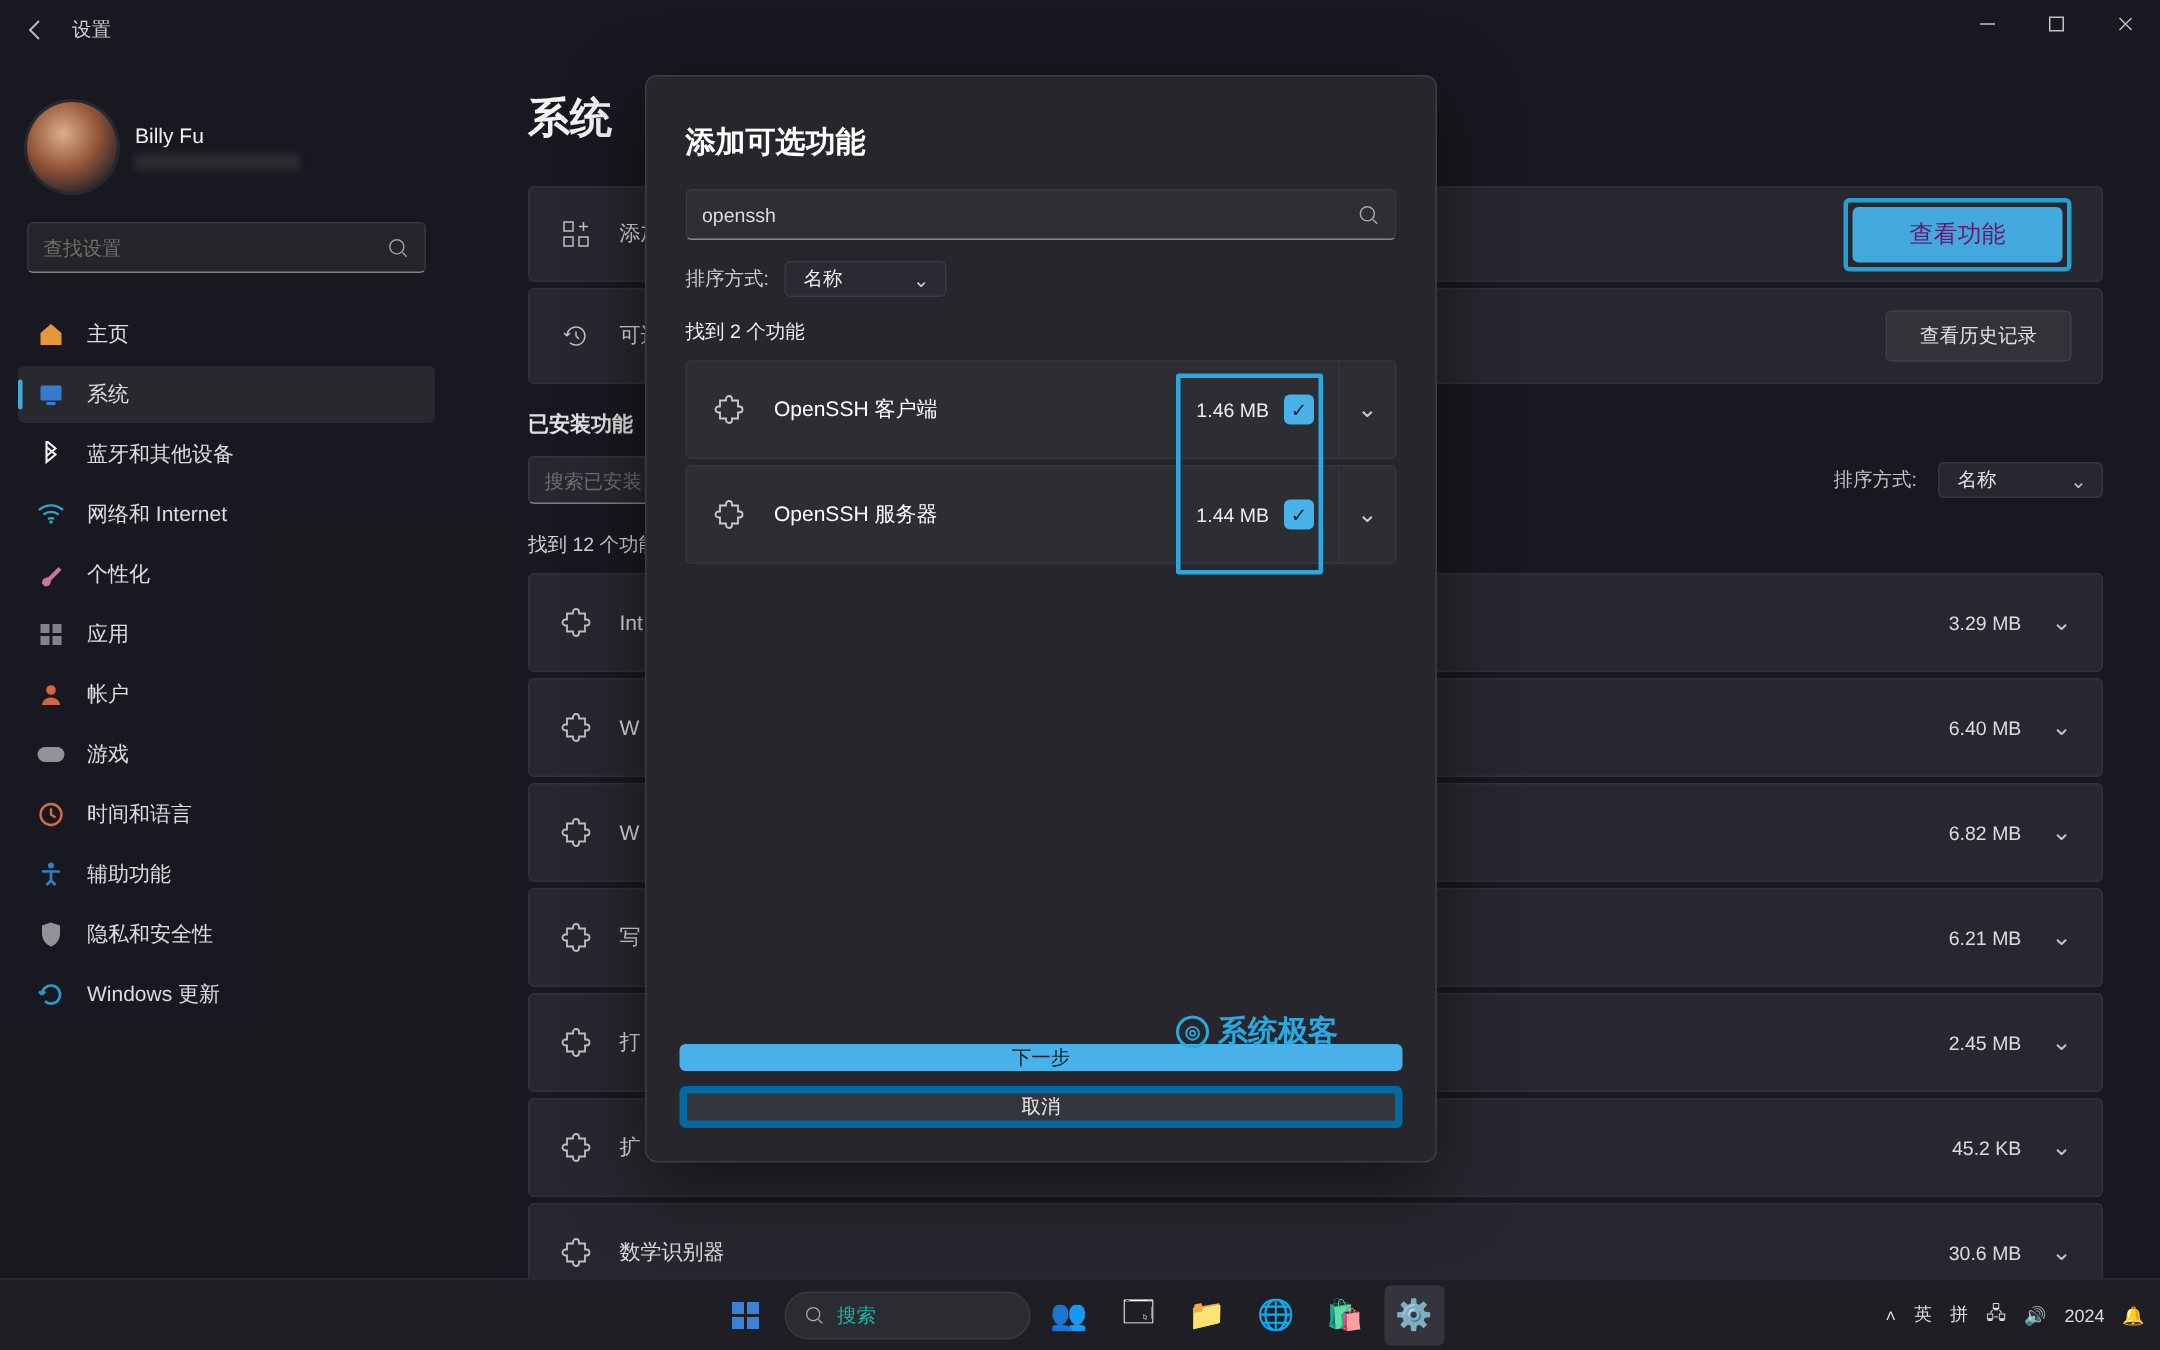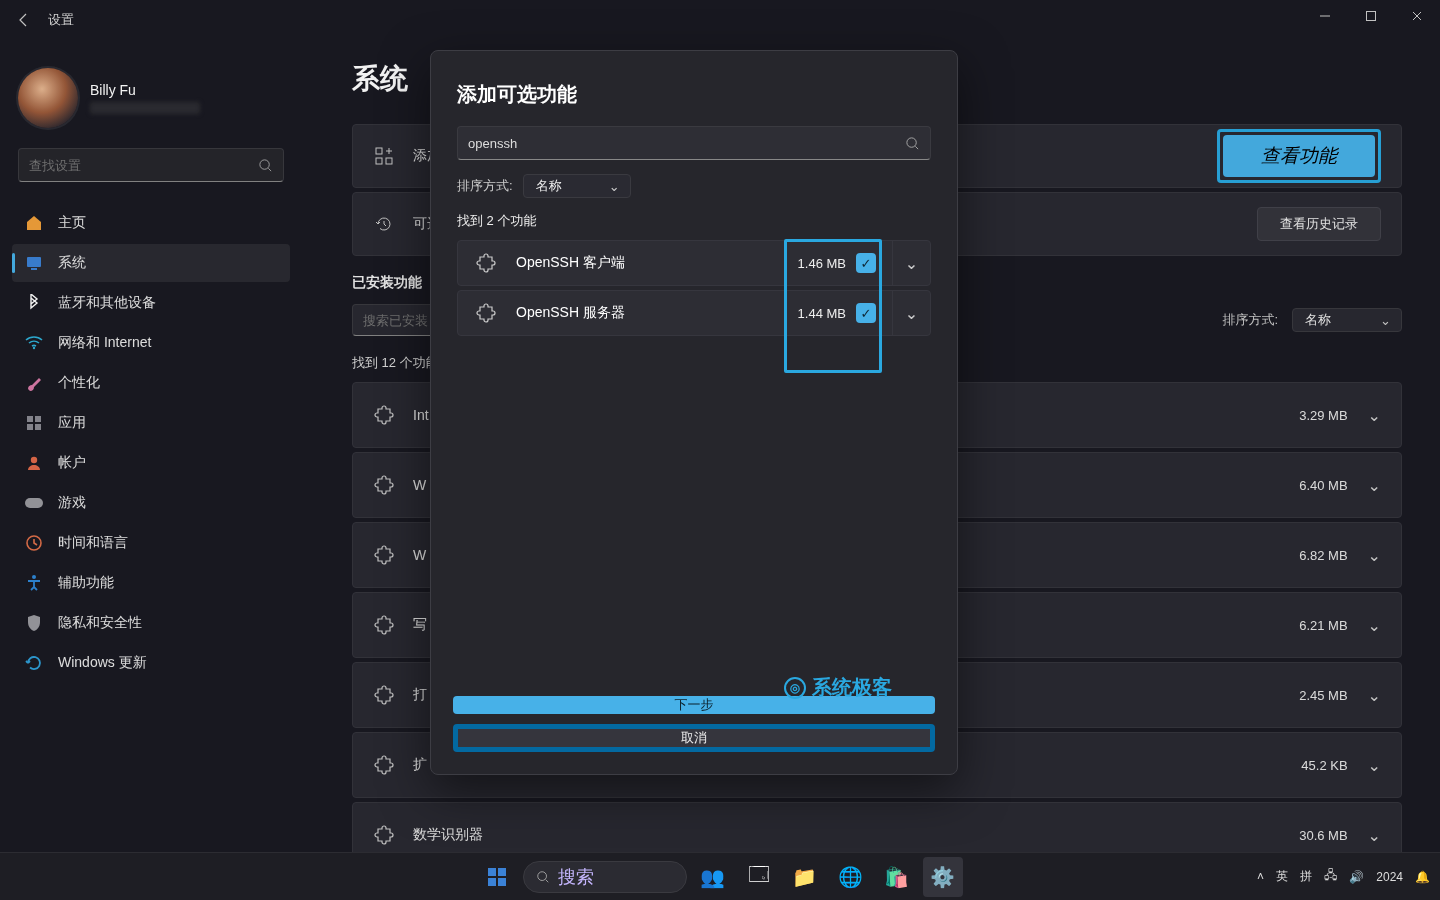--- a/index.html
+++ b/index.html
@@ -32,61 +32,61 @@
 
 
 .main { flex:1; padding:20px 38px 0 52px; overflow:hidden; }
 .page-title { font-size:28px; font-weight:600; margin-bottom:26px; }
 .card { background:#2a2a32; border:1px solid #35353d; border-radius:4px; display:flex; align-items:center; padding:0 20px; height:64px; margin-bottom:4px; }
 .card .cico { width:22px; margin-right:18px; color:#ccc; display:flex; align-items:center; justify-content:center; }
 .card .lbl { flex:1; font-size:14px; color:#e6e6e6; }
 .card .size { font-size:13px; color:#e6e6e6; margin-right:20px; }
 .card .chev { color:#ccc; }
 .btn-grey { background:#35353d; border:1px solid #44444c; border-radius:4px; padding:7px 22px; font-size:13px; color:#eee; cursor:pointer; }
-.btn-primary { background:#47b1e8; color:#000000; border:0; border-radius:4px; padding:8px 22px; font-size:19px; cursor:pointer; font-weight:500;font-style:italic; }
+.btn-primary { background:#47b1e8; color:#701a75; border:0; border-radius:4px; padding:8px 22px; font-size:16px; cursor:pointer; font-weight:500; }
 .subhead { font-size:14px; color:#eee; margin:18px 0 12px; font-weight:600; }
 .row-flex { display:flex; align-items:center; gap:14px; margin-bottom:18px; }
 .row-flex .sort-lbl { font-size:13px; color:#ccc; }
 .small-input { background:#2a2a32; border:1px solid #3a3a40; border-bottom:1px solid #888; border-radius:4px; height:32px; padding:0 10px; color:#ddd; font-size:13px; outline:none; }
 .select { background:#2a2a32; border:1px solid #3a3a40; border-radius:4px; height:24px; padding:0 28px 0 12px; color:#eee; font-size:13px; position:relative; display:flex; align-items:center; cursor:pointer; }
 .select::after { content:'⌄'; position:absolute; right:10px; color:#ccc; }
 
 .highlight-rect { border:3px solid #2aa8e0; border-radius:4px; padding:3px; display:inline-block; }
 
 
 .modal-back { position:absolute; inset:0; background:rgba(0,0,0,.05); }
 .modal { position:absolute; left:430px; top:50px; width:528px; height:725px; background:#26262c; border:1px solid #3d3d44; border-radius:8px; display:flex; flex-direction:column; box-shadow:0 16px 48px rgba(0,0,0,.5); }
 .modal-inner { padding:30px 26px 14px; flex:1; overflow:hidden; }
 .modal h2 { font-size:20px; font-weight:600; margin-bottom:18px; }
 .modal-search { display:flex; align-items:center; background:#2e2e35; border:1px solid #3a3a40; border-bottom:1px solid #888; border-radius:4px; height:34px; padding:0 10px; margin-bottom:14px; }
 .modal-search input { flex:1; background:transparent; border:0; color:#ddd; font-size:13px; outline:none; }
 .modal-row { display:flex; align-items:center; gap:10px; font-size:13px; color:#ccc; margin-bottom:14px; }
 .found { font-size:13px; color:#eee; margin-bottom:10px; }
-.feat { display:flex; align-items:center; background:#2d2d34; border:1px solid #36363e; border-radius:4px; height:46px; margin-bottom:4px; padding-left:18px; }
+.feat { display:flex; align-items:center; background:#2d2d34; border:1px solid #36363e; border-radius:4px; height:66px; margin-bottom:4px; padding-left:18px; }
 .feat .puz { width:24px; color:#ccc; }
 .feat .fname { flex:1; font-size:14px; margin-left:16px; }
 .feat .cb-wrap { padding:0 10px; display:flex; align-items:center; gap:10px; position:relative; }
 .feat .fsize { font-size:13px; color:#eee; }
 .cb { width:20px; height:20px; background:#47b1e8; border-radius:4px; display:flex; align-items:center; justify-content:center; color:#0d2432; font-size:13px; cursor:pointer; }
 .cb-highlight { border:3px solid #2aa8e0; border-radius:2px; padding:10px 8px; position:absolute; right:4px; top:-14px; height:94px; width:98px; pointer-events:none; }
 .feat .expand { width:38px; height:100%; display:flex; align-items:center; justify-content:center; border-left:1px solid #36363e; color:#ccc; cursor:pointer; margin-left:6px; }
 .modal-footer { display:flex; gap:10px; padding:16px 22px 22px;flex-direction:column; }
 .modal-footer button { flex:1; height:34px; border-radius:4px; font-size:13px; cursor:pointer; }
 .modal-footer .next { background:#47b1e8; border:0; color:#0a1e28; font-weight:500; }
 .modal-footer .cancel { background:#35353d; border:5px solid #0369a1; color:#eee; }
 
 .watermark { position:absolute; left:784px; top:674px; color:#2aa8e0; font-size:20px; font-weight:600; display:flex; align-items:center; gap:6px; }
 .watermark .circ { width:22px; height:22px; border:2px solid #2aa8e0; border-radius:50%; display:flex; align-items:center; justify-content:center; font-size:12px; }
 
 
 .taskbar { position:absolute; bottom:0; left:0; right:0; height:48px; background:#1e1e24; border-top:1px solid #2c2c32; display:flex; align-items:center; }
 .task-center { position:absolute; left:50%; transform:translateX(-50%); display:flex; align-items:center; gap:6px; }
 .task-icon { width:40px; height:40px; display:flex; align-items:center; justify-content:center; border-radius:4px; cursor:pointer; font-size:20px; }
 .task-icon.active { background:#34343c; }
-.task-search { display:flex; align-items:center; background:#2b2b32; border:1px solid #3a3a40; border-radius:20px; height:32px; width:164px; padding:0 12px; gap:8px; color:#c4b5fd; font-size:18px;text-align:right; }
+.task-search { display:flex; align-items:center; background:#2b2b32; border:1px solid #3a3a40; border-radius:20px; height:32px; width:164px; padding:0 12px; gap:8px; color:#14b8a6; font-size:13px;text-align:right; }
 .tray { position:absolute; right:10px; display:flex; align-items:center; gap:12px; font-size:12px; color:#ddd; }
 
 svg { display:block; }
 </style>
 </head>
 <body>
 
 <div class="titlebar">
   <div class="back">
     <svg width="16" height="16" viewBox="0 0 16 16">

